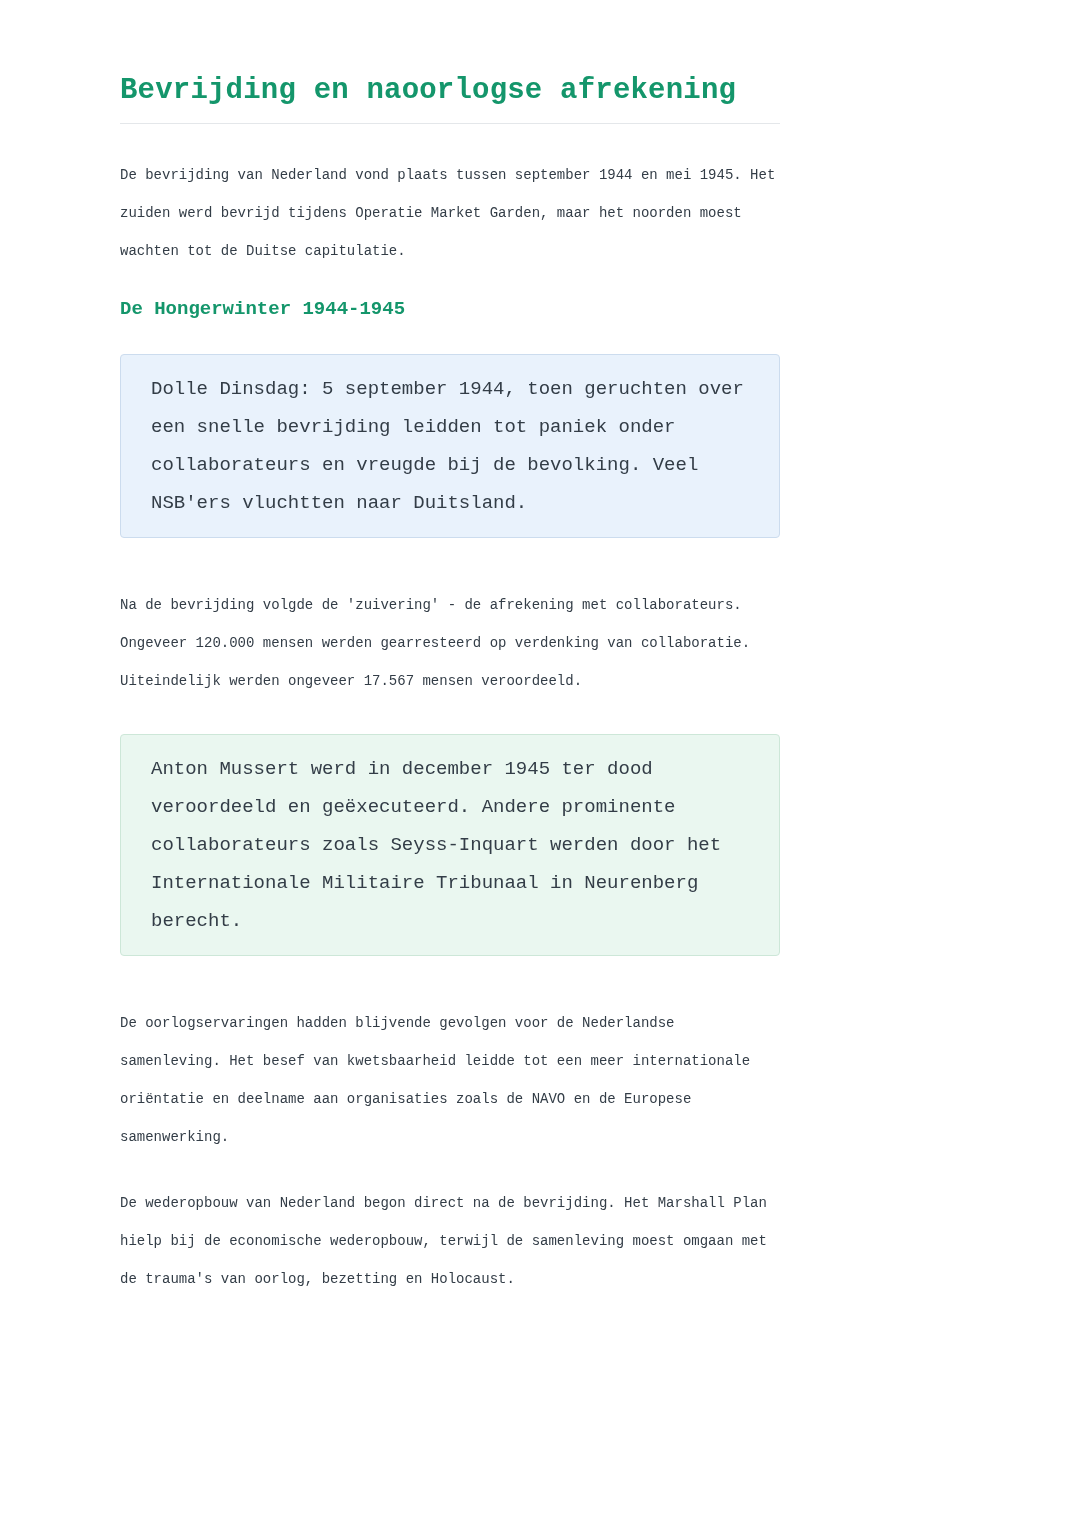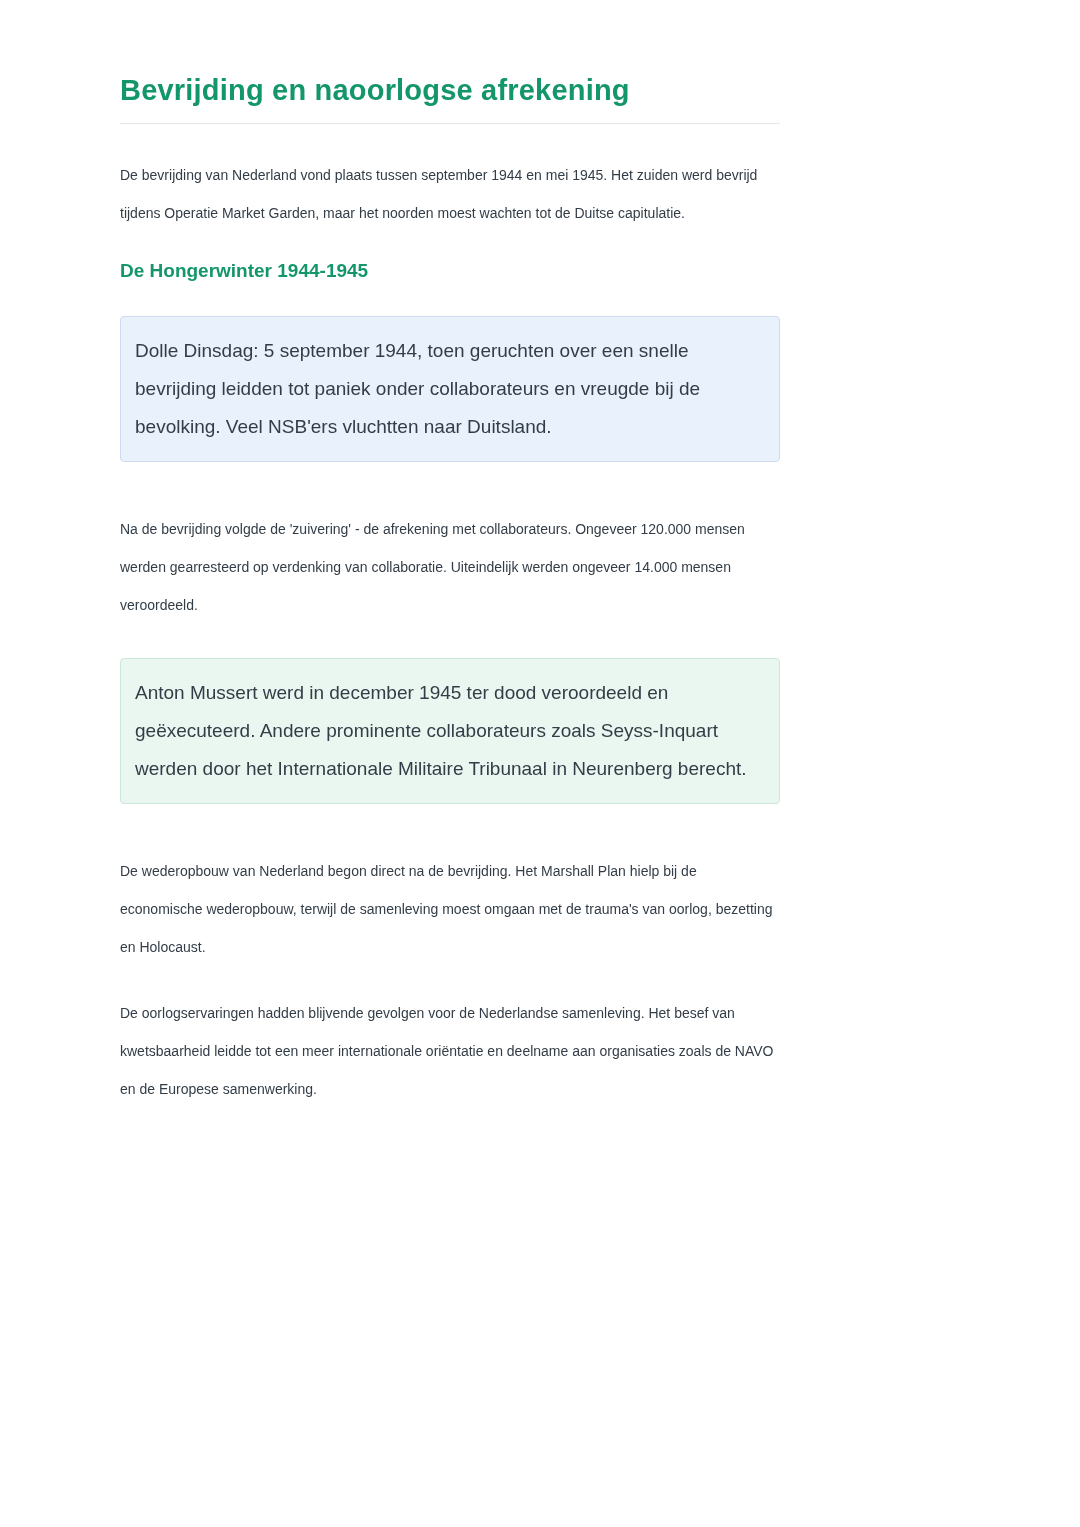--- a/index.html
+++ b/index.html
@@ -20,20 +20,21 @@
   body {
     width: 1080px;
     min-height: 1527px;
     font-family: "Liberation Sans", "DejaVu Sans", sans-serif;
     color: var(--body-text);
   }
   .page {
     width: 900px;
     min-height: 1527px;
     padding: 74px 120px 60px 120px;
+    font-family: Liberation Mono, monospace;
   }
   .title {
     margin: 0 0 16px 0;
     font-size: 29px;
     font-weight: 700;
     color: var(--heading-green);
     letter-spacing: 0.2px;
   }
   .title-rule {
     border: none;
@@ -48,21 +49,21 @@
   }
   .subheading {
     margin: 16px 0 22px 0;
     font-size: 19px;
     font-weight: 700;
     color: var(--heading-green);
   }
   .callout {
     border-radius: 4px;
     border: 1px solid;
-    padding: 15px 14px;
+    padding: 15px 30px;
     margin: 34px 0 48px 0;
   }
   .callout-blue {
     background: var(--callout-blue-bg);
     border-color: var(--callout-blue-border);
   }
   .callout-green {
     background: var(--callout-green-bg);
     border-color: var(--callout-green-border);
   }
@@ -85,23 +86,23 @@
 
   <p class="para">De bevrijding van Nederland vond plaats tussen september 1944 en mei 1945. Het zuiden werd bevrijd tijdens Operatie Market Garden, maar het noorden moest wachten tot de Duitse capitulatie.</p>
 
   <h2 class="subheading">De Hongerwinter 1944-1945</h2>
 
 
   <div class="callout callout-blue">
     <p class="callout-text">Dolle Dinsdag: 5 september 1944, toen geruchten over een snelle bevrijding leidden tot paniek onder collaborateurs en vreugde bij de bevolking. Veel NSB'ers vluchtten naar Duitsland.</p>
   </div>
 
-  <p class="para">Na de bevrijding volgde de 'zuivering' - de afrekening met collaborateurs. Ongeveer 120.000 mensen werden gearresteerd op verdenking van collaboratie. Uiteindelijk werden ongeveer 14.000 mensen veroordeeld.</p>
+  <p class="para">Na de bevrijding volgde de 'zuivering' - de afrekening met collaborateurs. Ongeveer 120.000 mensen werden gearresteerd op verdenking van collaboratie. Uiteindelijk werden ongeveer 17.567 mensen veroordeeld.</p>
 
   <div class="callout callout-green">
     <p class="callout-text">Anton Mussert werd in december 1945 ter dood veroordeeld en geëxecuteerd. Andere prominente collaborateurs zoals Seyss-Inquart werden door het Internationale Militaire Tribunaal in Neurenberg berecht.</p>
   </div>
 
+  <p class="para">De oorlogservaringen hadden blijvende gevolgen voor de Nederlandse samenleving. Het besef van kwetsbaarheid leidde tot een meer internationale oriëntatie en deelname aan organisaties zoals de NAVO en de Europese samenwerking.</p>
+
   <p class="para">De wederopbouw van Nederland begon direct na de bevrijding. Het Marshall Plan hielp bij de economische wederopbouw, terwijl de samenleving moest omgaan met de trauma's van oorlog, bezetting en Holocaust.</p>
-
-  <p class="para">De oorlogservaringen hadden blijvende gevolgen voor de Nederlandse samenleving. Het besef van kwetsbaarheid leidde tot een meer internationale oriëntatie en deelname aan organisaties zoals de NAVO en de Europese samenwerking.</p>
 
 </div>
 
 </body></html>

